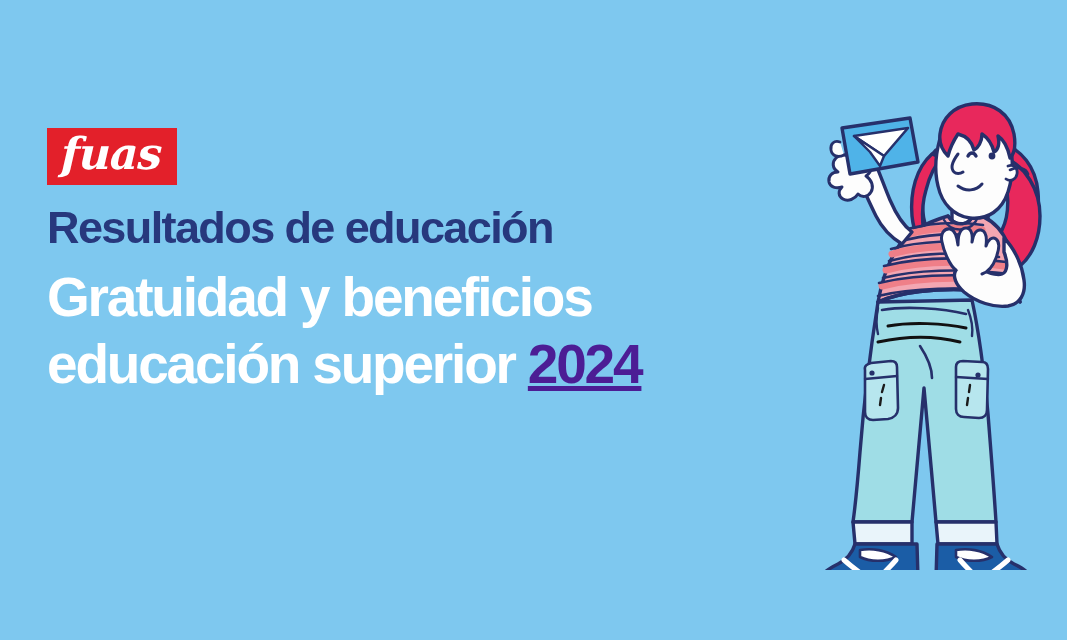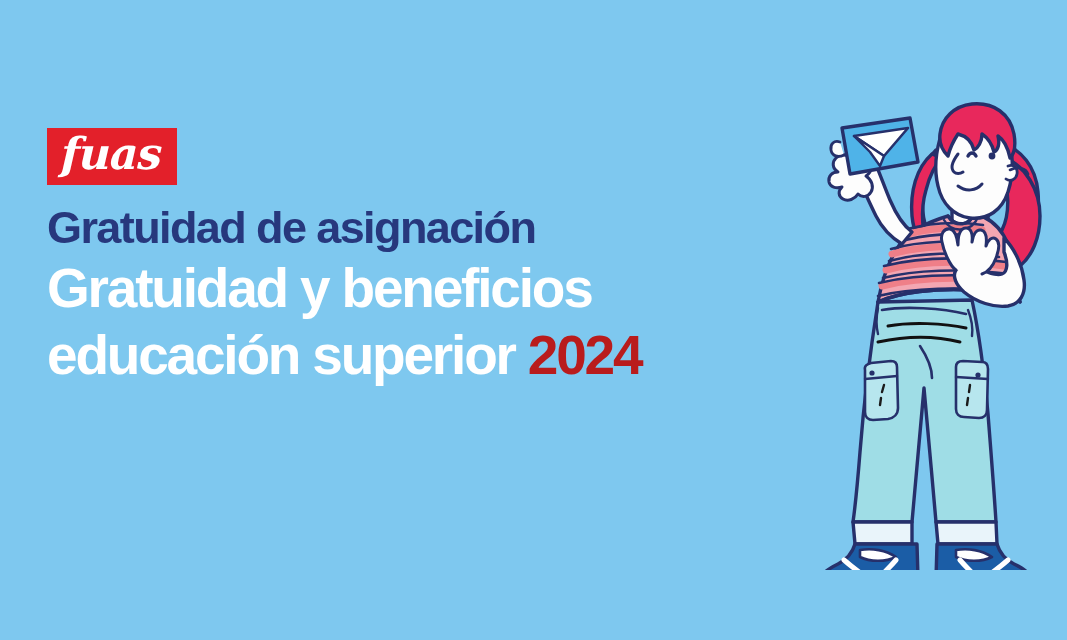--- a/index.html
+++ b/index.html
@@ -41,29 +41,29 @@
   .kicker {
     margin-top:20px;
     font-size:45px;
     font-weight:bold;
     color:#27387d;
     letter-spacing:-1.6px;
     line-height:1.02;
     white-space:nowrap;
   }
   .headline {
-    margin-top:4px;
+    margin-top:13px;
     font-size:55px;
     font-weight:bold;
     color:#ffffff;
     letter-spacing:-2.2px;
     line-height:1.22;
   }
   .headline .hl-line { display:block; white-space:nowrap; }
-  .year { color:#b91c1c; }
+  .year { color:#4c1d95;text-decoration:underline; }
 
   .figure-wrap {
     position:absolute;
     left:760px;
     top:70px;
     width:307px;
     height:500px;
   }
   .figure-wrap svg { width:100%; height:100%; display:block; }
 </style>
@@ -71,21 +71,21 @@
 <body>
 
 <div class="banner">
 
   <div class="content">
 
     <div class="logo">
       <span class="logo-text">fuas</span>
     </div>
 
-    <div class="kicker">Gratuidad de asignación</div>
+    <div class="kicker">Resultados de educación</div>
 
     <div class="headline">
       <span class="hl-line">Gratuidad y beneficios</span>
       <span class="hl-line"><span>educación superior </span><span class="year">2024</span></span>
     </div>
 
   </div>
 
   <div class="figure-wrap">
     <svg viewBox="0 0 307 500" xmlns="http://www.w3.org/2000/svg" aria-hidden="true">

